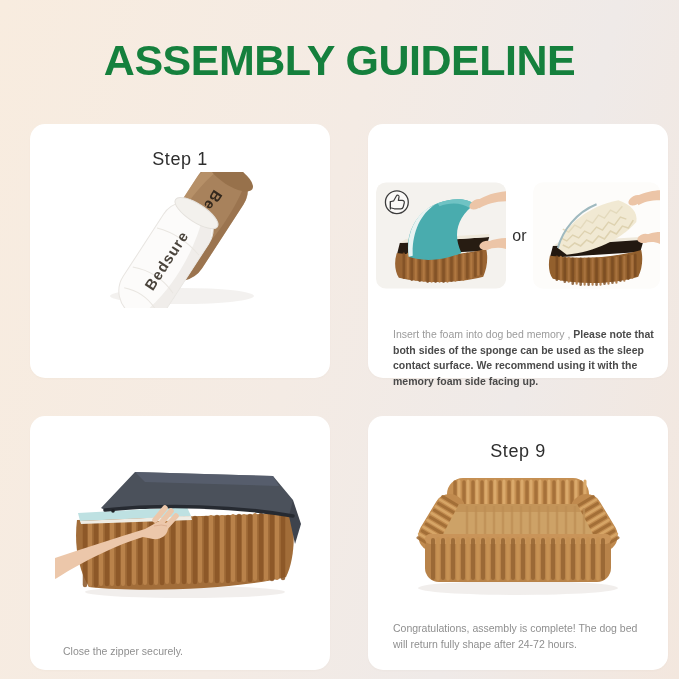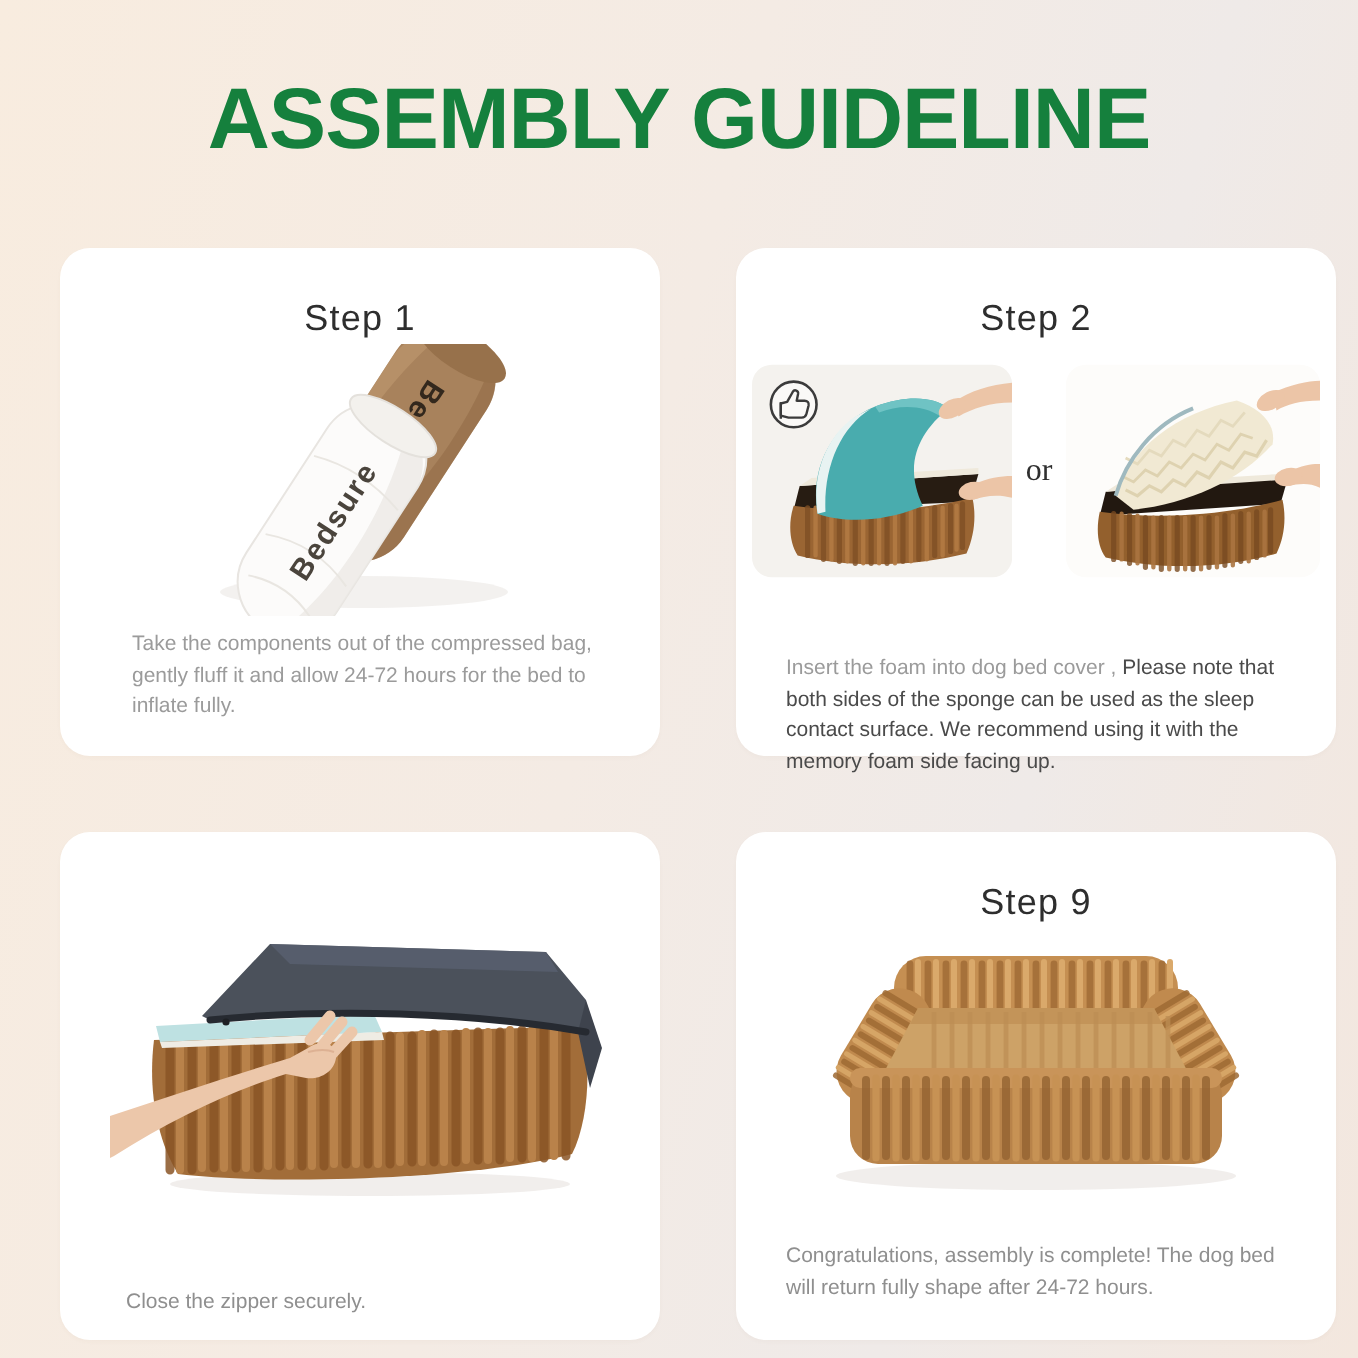--- a/index.html
+++ b/index.html
@@ -24,31 +24,31 @@
     box-shadow:0 1px 2px rgba(120,90,60,0.03);
   }
   .step-title{
     position:absolute;top:25px;left:0;width:100%;margin:0;
     text-align:center;font-size:18px;font-weight:500;letter-spacing:0.6px;color:#2e2e2e;
   }
   .desc{position:absolute;margin:0;font-size:10.5px;line-height:15.5px;color:#9b9b9b;}
   .pre{white-space:pre-line;}
   .card1 .desc{top:191px;left:36px;right:24px;}
   .card2 .desc{top:203px;left:25px;right:8px;color:#9b9b9b;}
-  .card2 .bold{font-weight:400;color:#4a4a4a;}
+  .card2 .bold{font-weight:700;color:#4a4a4a;}
   .card3 .desc{top:200px;left:33px;right:22px;color:#8f8f8f;}
   .card3 .line{display:block;margin-top:28px;}
   .card4 .desc{top:205px;left:25px;right:12px;color:#8f8f8f;}
   .illus{position:absolute;left:50%;transform:translateX(-50%);}
   .card1 .illus{top:48px;}
   .card3 .illus{top:50px;}
   .card4 .illus{top:44px;}
   .img-row{
     position:absolute;top:58px;left:8px;right:8px;
-    display:flex;align-items:center;justify-content:space-between;font-family:Liberation Serif, serif;
+    display:flex;align-items:center;justify-content:space-between;
   }
   .or-label{width:27px;text-align:center;font-size:16px;color:#2f2f2f;}
 </style>
 </head>
 <body>
 
 <div class="page">
 
   <h1 class="main-title">ASSEMBLY GUIDELINE</h1>
 
@@ -66,27 +66,23 @@
           <text x="112" y="56" text-anchor="middle" font-size="15" font-weight="600" letter-spacing="1" fill="#33281d" transform="rotate(180 112 50)">Bedsure</text>
         </g>
         <g transform="rotate(-57 76 88)">
           <rect x="12" y="61" width="128" height="54" rx="27" fill="#fcfbfa" stroke="#e8e5e1"></rect>
           <path d="M14 96 c34 14 86 12 122 -2 a27 27 0 0 1 -24 21 h-76 a27 27 0 0 1 -22 -19 z" fill="#eceae6" opacity="0.8"></path>
           <ellipse cx="132" cy="88" rx="9" ry="25" fill="#f3f1ed" stroke="#e4e1dc"></ellipse>
           <path d="M30 68 q8 20 -2 40 M52 64 q10 24 0 48 M98 63 q8 24 0 50" stroke="#e9e6e1" fill="none"></path>
           <text x="76" y="94" text-anchor="middle" font-size="15" font-weight="600" letter-spacing="1" fill="#4a443c">Bedsure</text>
         </g>
       </svg>
-      <p class="desc pre">Take the components out of the compressed bag,
-gently fluff it and allow 24-72 hours for the bed to
-inflate fully.</p>
     </article>
 
     <article class="card card2">
-      <h2 class="step-title">Step 2</h2>
       <div class="img-row">
         <svg width="131" height="107" viewBox="0 0 131 107">
           <rect width="131" height="107" rx="10" fill="#f4f2ee"></rect>
           <g>
             <path d="M24 61 L114 55 L110 69 L21 73 Z" fill="#271c12"></path>
             <path d="M24 61 l6 -4 84 -5 0 3 z" fill="#efe9db"></path>
             <path d="M21 71 C18 80 19 90 23 96 C52 103 84 101 108 95 C112 86 113 76 111 67 C83 74 49 75 21 71 Z" fill="#9a6533"></path>
             <path d="M28 72 v24 M36 73 v25 M44 74 v25 M52 74 v26 M60 74 v26 M68 74 v26 M76 74 v25 M84 73 v25 M92 72 v24 M100 71 v23 M106 70 v22" stroke="#7e4f24" stroke-width="2.6" stroke-linecap="round" fill="none" opacity="0.8"></path>
             <path d="M32 72 v24 M40 73 v25 M48 74 v25 M56 74 v26 M64 74 v26 M72 74 v26 M80 74 v25 M88 73 v25 M96 72 v24 M103 71 v22" stroke="#b27a42" stroke-width="2.2" stroke-linecap="round" fill="none" opacity="0.9"></path>
           </g>
@@ -125,21 +121,21 @@
             <path d="M25 66 C30 48 44 30 64 22" stroke="#9fb9bf" stroke-width="2" fill="none"></path>
           </g>
           <g fill="#ecc5a7">
             <path d="M104 14 C113 10 122 8 128 8 L128 18 C118 18 111 20 106 23 Z"></path>
             <ellipse cx="103" cy="18" rx="7.5" ry="4.5" transform="rotate(-28 103 18)"></ellipse>
             <path d="M114 53 C121 50 125 50 128 50 L128 62 C122 59 117 60 112 61 Z"></path>
             <ellipse cx="112" cy="56.5" rx="7" ry="4.5" transform="rotate(-12 112 56.5)"></ellipse>
           </g>
         </svg>
       </div>
-      <p class="desc"><span>Insert the foam into dog bed cover , </span><span class="bold">Please note that both sides of the sponge can be used as the sleep contact surface. We recommend using it with the memory foam side facing up.</span></p>
+      <p class="desc"><span>Insert the foam into dog bed memory , </span><span class="bold">Please note that both sides of the sponge can be used as the sleep contact surface. We recommend using it with the memory foam side facing up.</span></p>
     </article>
 
     <article class="card card3">
       <svg class="illus" width="250" height="132" viewBox="0 0 250 132">
         <ellipse cx="130" cy="126" rx="100" ry="6" fill="#8a7560" opacity="0.12"></ellipse>
         <g>
           <path d="M22 54 L236 47 C241 68 239 95 231 111 C186 123 86 127 34 121 C23 103 19 78 22 54 Z" fill="#a26d39"></path>
           <path d="M30 57 V119 M41 57 V119 M52 56 V118 M63 56 V118 M74 55 V118 M85 55 V117 M96 54 V117 M107 54 V117 M118 53 V116 M129 53 V116 M140 52 V116 M151 52 V115 M162 51 V115 M173 51 V115 M184 50 V114 M195 50 V114 M206 49 V113 M217 49 V113 M228 48 V112" stroke="#8a5526" stroke-width="4.5" stroke-linecap="round" fill="none" opacity="0.85"></path>
           <path d="M35 57 V119 M46 56 V118 M57 56 V118 M68 55 V118 M79 55 V117 M90 54 V117 M101 54 V117 M112 53 V116 M123 53 V116 M134 52 V116 M145 52 V115 M156 51 V115 M167 51 V115 M178 50 V114 M189 50 V114 M200 49 V113 M211 49 V113 M222 48 V112" stroke="#b9824a" stroke-width="4" stroke-linecap="round" fill="none"></path>
         </g>

